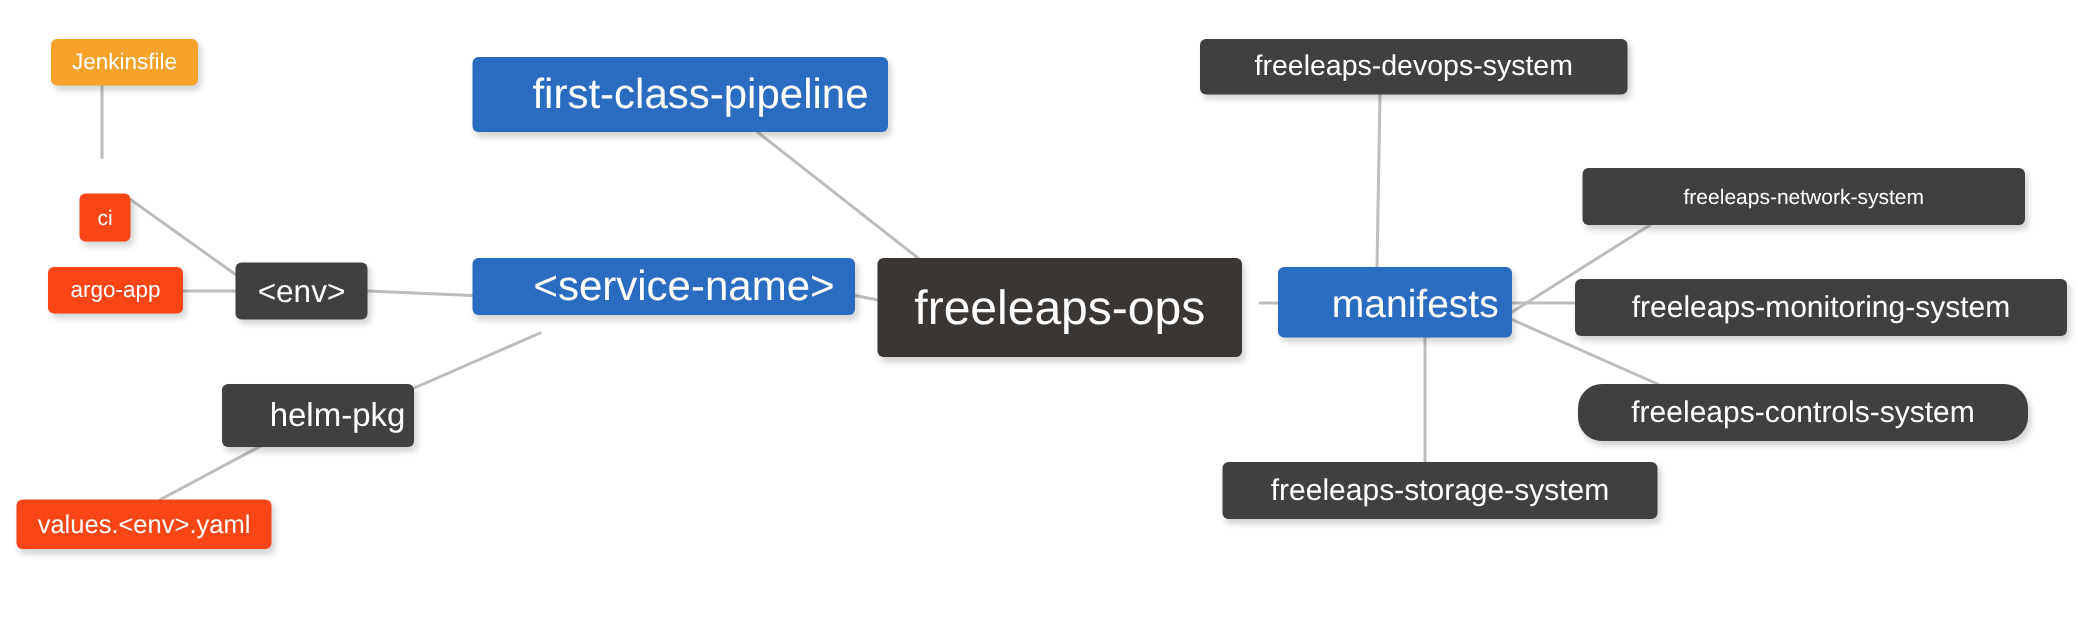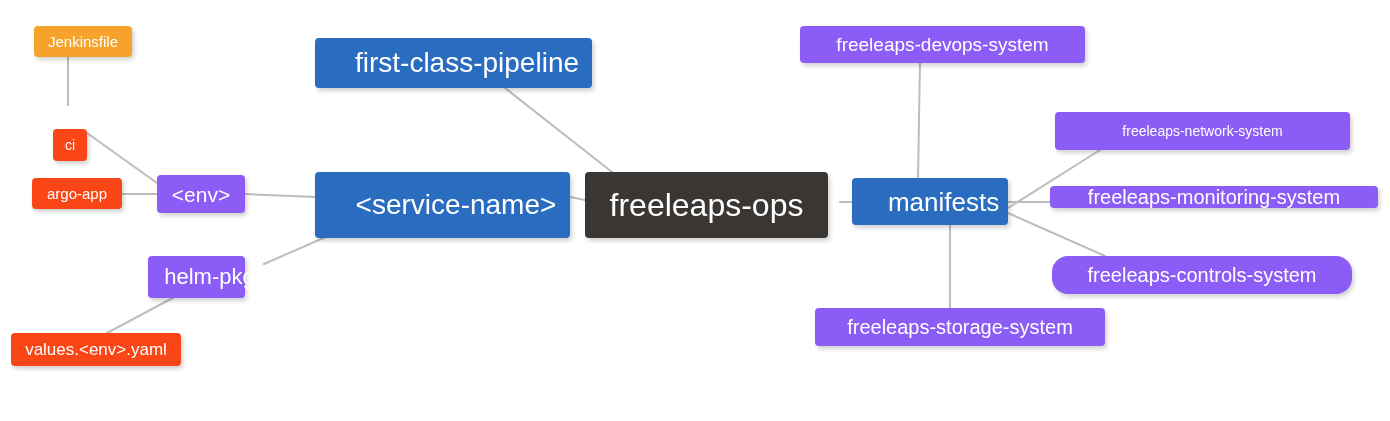--- a/index.html
+++ b/index.html
@@ -33,21 +33,21 @@
     color: #ffffff;
     border-radius: 4px;
     white-space: nowrap;
     line-height: 1;
     box-shadow: 2px 3px 4px rgba(0,0,0,0.18);
     letter-spacing: 0px;
     padding: 0 10px;
   }
   .n-root      { background: #3a3633; }
   .n-blue      { background: #2a6cbf; padding-left: 37px; }
-  .n-green     { background: #8b5cf6; }
+  .n-green     { background: #404040; }
   .n-orange    { background: #f7a32b; margin-left: 15px; }
   .n-redorange { background: #fa4616; }
 </style>
 </head>
 <body>
 
 <div id="canvas">
   <svg id="edge-layer" viewBox="0 0 1390 421" width="1390" height="421">
       <line x1="585" y1="200" x2="570" y2="197" stroke="#bdbdbd" stroke-width="2" stroke-linecap="round"></line>
       <line x1="612" y1="172" x2="505" y2="88" stroke="#bdbdbd" stroke-width="2" stroke-linecap="round"></line>
@@ -62,25 +62,25 @@
       <line x1="1008" y1="208" x2="1100" y2="150" stroke="#bdbdbd" stroke-width="2" stroke-linecap="round"></line>
       <line x1="1008" y1="202" x2="1050" y2="202" stroke="#bdbdbd" stroke-width="2" stroke-linecap="round"></line>
       <line x1="1008" y1="213" x2="1105" y2="256" stroke="#bdbdbd" stroke-width="2" stroke-linecap="round"></line>
       <line x1="950" y1="225" x2="950" y2="308" stroke="#bdbdbd" stroke-width="2" stroke-linecap="round"></line>
     </svg>
   <div id="node-layer">
       <div class="node n-orange" style="left: 19px; top: 26px; width: 98px; height: 31px; font-size: 15px;">Jenkinsfile</div>
       <div class="node n-redorange" style="left: 53px; top: 105px; width: 34px; height: 32px; font-size: 14px; margin-top: 24px;">ci</div>
       <div class="node n-redorange" style="left: 32px; top: 178px; width: 90px; height: 31px; font-size: 15px;">argo-app</div>
       <div class="node n-green" style="left: 157px; top: 175px; width: 88px; height: 38px; font-size: 21px;">&lt;env&gt;</div>
-      <div class="node n-green" style="left: 148px; top: 256px; width: 97px; height: 42px; font-size: 22px; padding-left: 36px;">helm-pkg</div>
+      <div class="node n-green" style="left: 148px; top: 256px; width: 128px; height: 42px; font-size: 22px; padding-left: 36px;">helm-pkg</div>
       <div class="node n-redorange" style="left: 11px; top: 333px; width: 170px; height: 33px; font-size: 17px;">values.&lt;env&gt;.yaml</div>
       <div class="node n-blue" style="left: 315px; top: 38px; width: 277px; height: 50px; font-size: 28px;">first-class-pipeline</div>
-      <div class="node n-blue" style="left: 315px; top: 172px; width: 255px; height: 66px; font-size: 28px;">&lt;service-name&gt;</div>
+      <div class="node n-blue" style="left: 315px; top: 172px; width: 255px; height: 38px; font-size: 28px;">&lt;service-name&gt;</div>
       <div class="node n-root" style="left: 585px; top: 172px; width: 243px; height: 66px; font-size: 32px;">freeleaps-ops</div>
       <div class="node n-blue" style="left: 852px; top: 178px; width: 156px; height: 47px; font-size: 26px;">manifests</div>
       <div class="node n-green" style="left: 800px; top: 26px; width: 285px; height: 37px; font-size: 19px;">freeleaps-devops-system</div>
       <div class="node n-green" style="left: 1055px; top: 112px; width: 295px; height: 38px; font-size: 14px;">freeleaps-network-system</div>
-      <div class="node n-green" style="left: 1050px; top: 186px; width: 328px; height: 22px; font-size: 20px;">freeleaps-monitoring-system</div>
+      <div class="node n-green" style="left: 1050px; top: 186px; width: 328px; height: 38px; font-size: 20px;">freeleaps-monitoring-system</div>
       <div class="node n-green" style="left: 1052px; top: 256px; width: 300px; height: 38px; font-size: 20px; border-radius: 16px;">freeleaps-controls-system</div>
       <div class="node n-green" style="left: 815px; top: 308px; width: 290px; height: 38px; font-size: 20px; text-align: center;">freeleaps-storage-system</div>
     </div>
 </div>
 
 </body></html>

